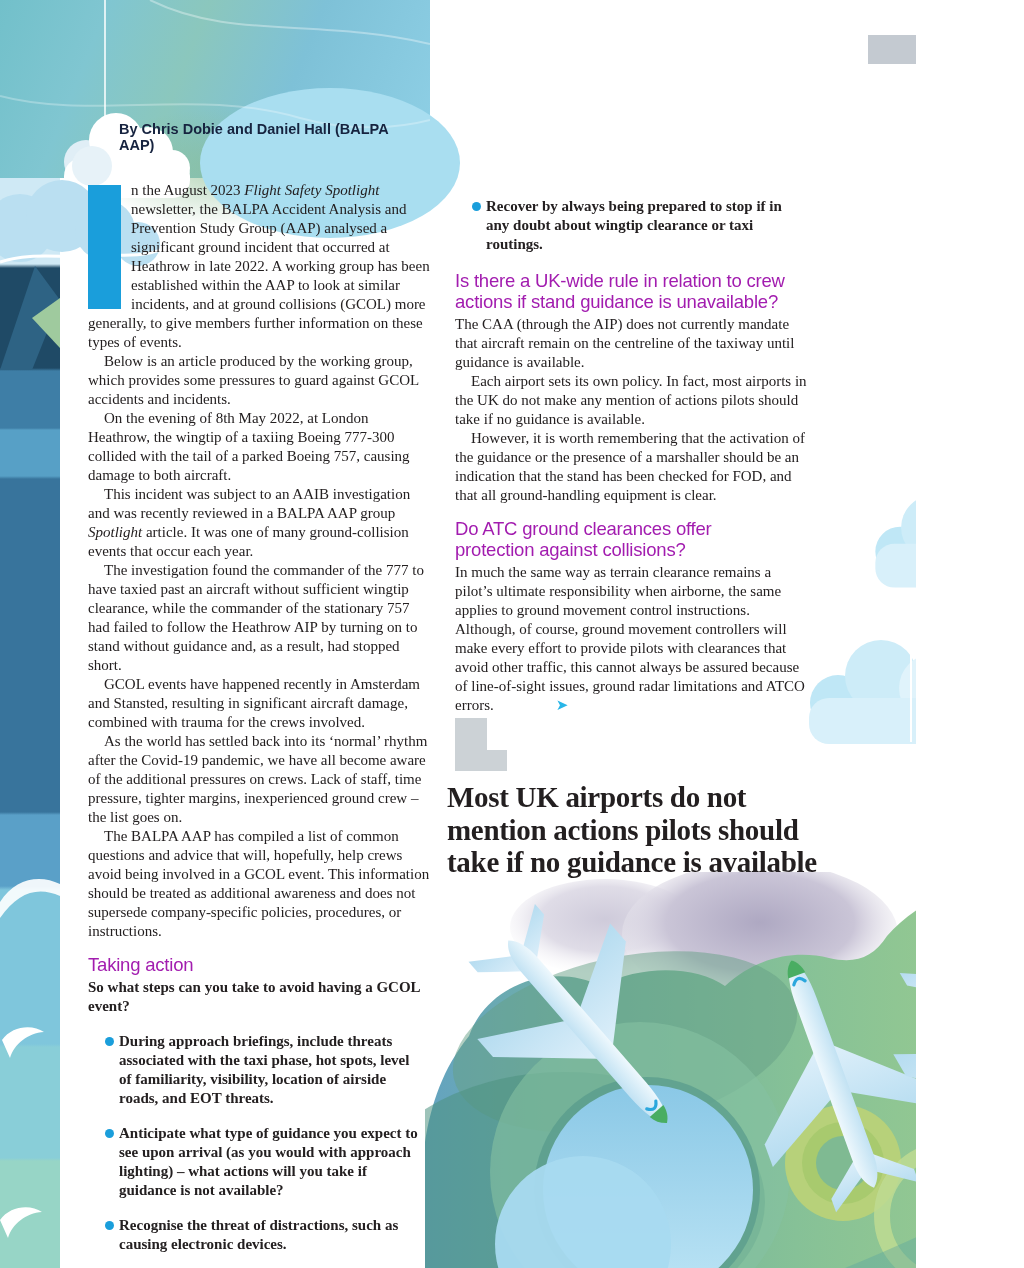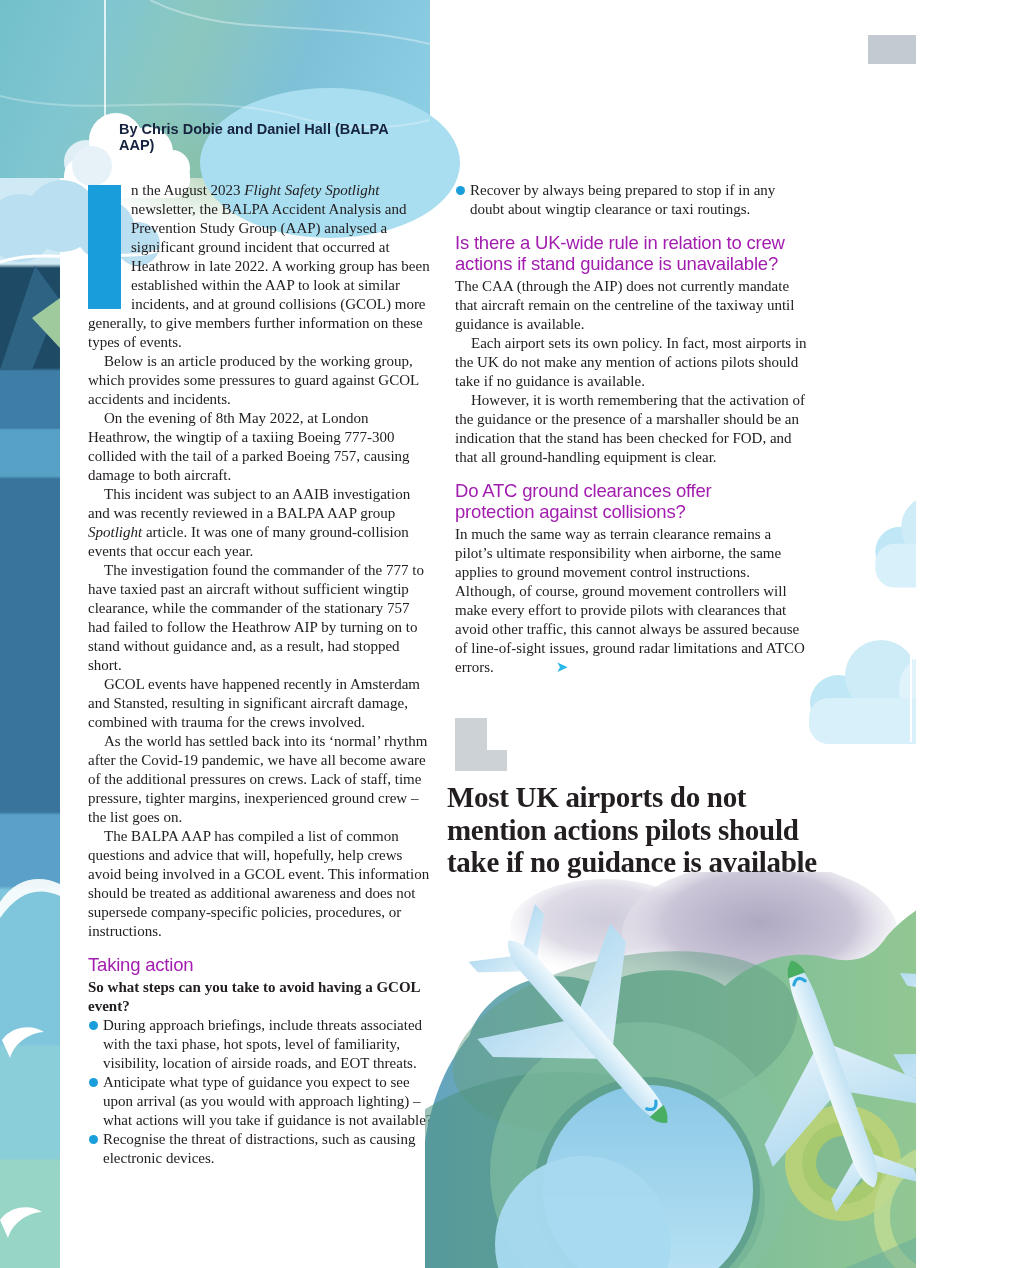--- a/index.html
+++ b/index.html
@@ -62,21 +62,21 @@
   .col p.indent { text-indent:16px; }
   .dropcap {
     display:block; float:left; width:33px; height:124px; margin:4px 10px 2px 0;
     background:#1a9edb; color:transparent; overflow:hidden; font-size:100px;
   }
   .section-heading {
     margin:13px 0 3px 0; font-family:"Liberation Sans", sans-serif; font-weight:normal;
     font-size:18.5px; line-height:21px; letter-spacing:-0.2px; color:#a21caf; width:330px;
   }
   .bold { font-weight:bold; }
-  .bullet-item { position:relative; padding-left:15px; font-weight:normal; margin:0; }
+  .bullet-item { position:relative; padding-left:15px; font-weight:bold; margin:16px; }
   .bullet-item .dot {
     position:absolute; left:1px; top:5px; width:9px; height:9px;
     border-radius:50%; background:#1a9edb;
   }
   .continue-arrow { color:#29b6e8; padding-left:62px; font-size:15px; font-family:"DejaVu Sans", sans-serif; }
   
   .pq-mark { position:absolute; left:455px; top:718px; width:52px; height:53px; }
   .pq-mark .pq-bar  { position:absolute; left:0; top:0; width:32px; height:53px; background:#ccd2d6; }
   .pq-mark .pq-foot { position:absolute; left:32px; top:32px; width:20px; height:21px; background:#ccd2d6; }
   .pull-quote {

